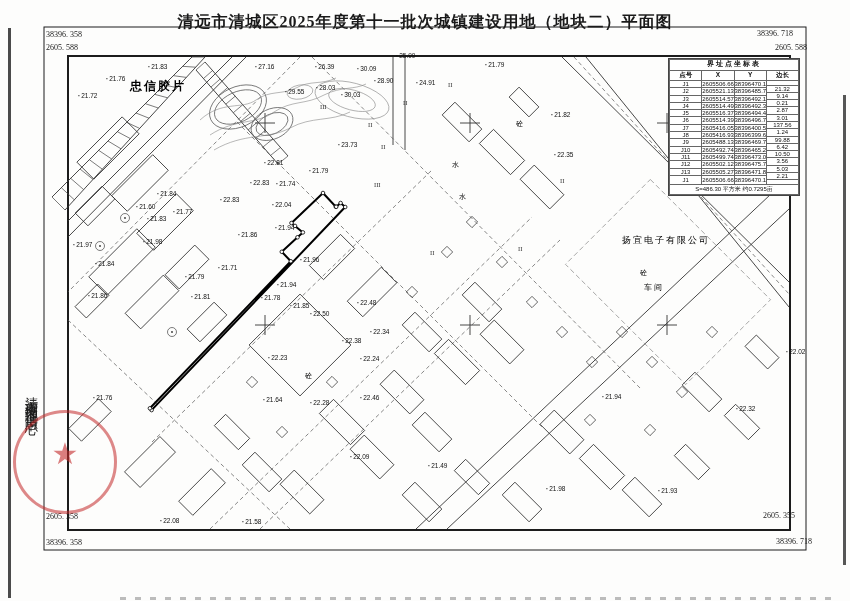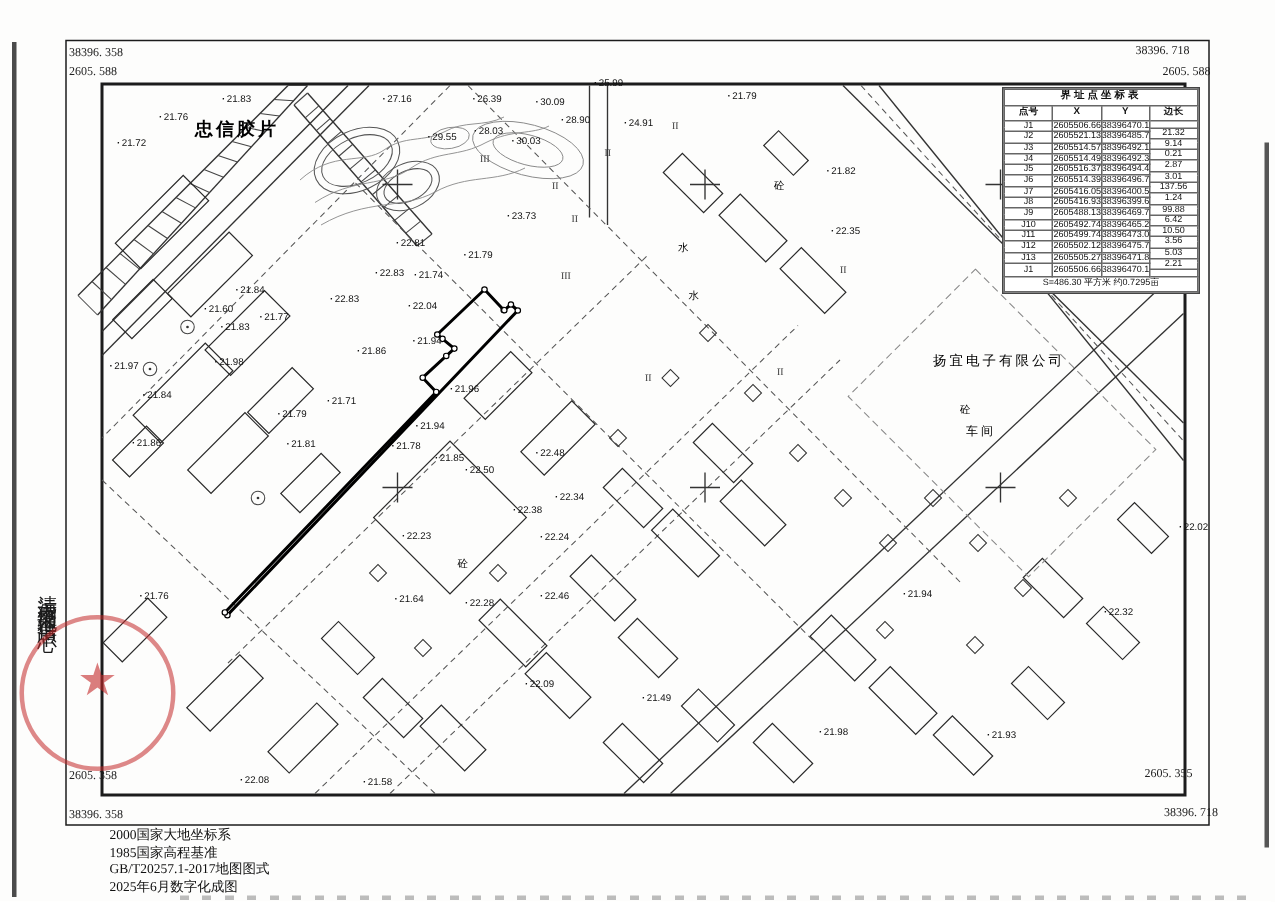--- a/index.html
+++ b/index.html
@@ -43,20 +43,21 @@
   #edge-left{left:8px;top:28px;width:3px;height:570px;background:#2c2c2c;opacity:.85;}
   #edge-right{left:843px;top:95px;width:3px;height:470px;background:#2c2c2c;opacity:.8;}
   #edge-bottom{left:120px;top:597px;width:720px;height:3px;opacity:.35;
         background:repeating-linear-gradient(90deg,#444 0 6px,transparent 6px 15px);}
 </style>
 </head>
 <body>
 
 <div id="sheet">
 
+  <div id="title" class="abs">清远市清城区2025年度第十一批次城镇建设用地（地块二）平面图</div>
 
   <div class="abs corner" style="left:46px;top:30px">38396. 358</div>
   <div class="abs corner" style="left:46px;top:43px">2605. 588</div>
   <div class="abs corner" style="left:757px;top:29px">38396. 718</div>
   <div class="abs corner" style="left:775px;top:43px">2605. 588</div>
   <div class="abs corner" style="left:46px;top:512px">2605. 358</div>
   <div class="abs corner" style="left:46px;top:538px">38396. 358</div>
   <div class="abs corner" style="left:763px;top:511px">2605. 355</div>
   <div class="abs corner" style="left:776px;top:537px">38396. 718</div>
 
@@ -418,23 +419,17 @@
           </tr>
         </tbody>
       </table>
     </div>
 
   <div id="side-label" class="abs">清远市测绘地理信息中心</div>
   <div id="seal" class="abs">
     <span class="star">★</span>
   </div>
 
-  <div id="notes" class="abs">
-      <div>2000国家大地坐标系</div>
-      <div>1985国家高程基准</div>
-      <div>GB/T20257.1-2017地图图式</div>
-      <div>2025年6月数字化成图</div>
-    </div>
 
   <div id="edge-left" class="abs"></div>
   <div id="edge-right" class="abs"></div>
   <div id="edge-bottom" class="abs"></div>
 </div>
 
 </body></html>

